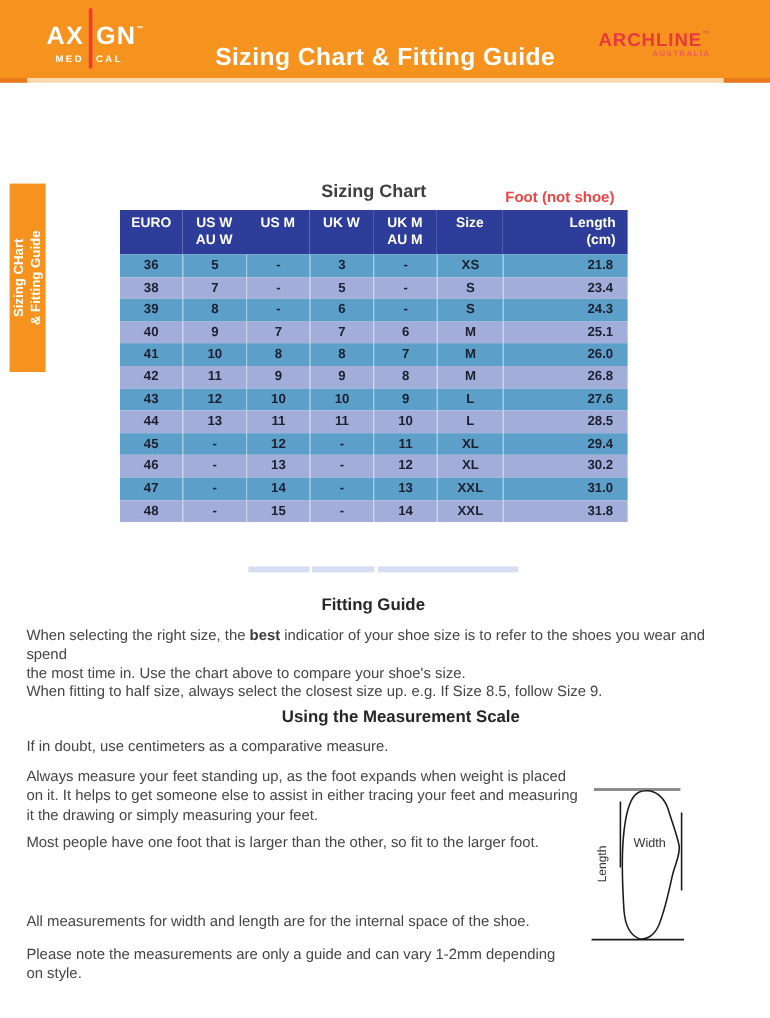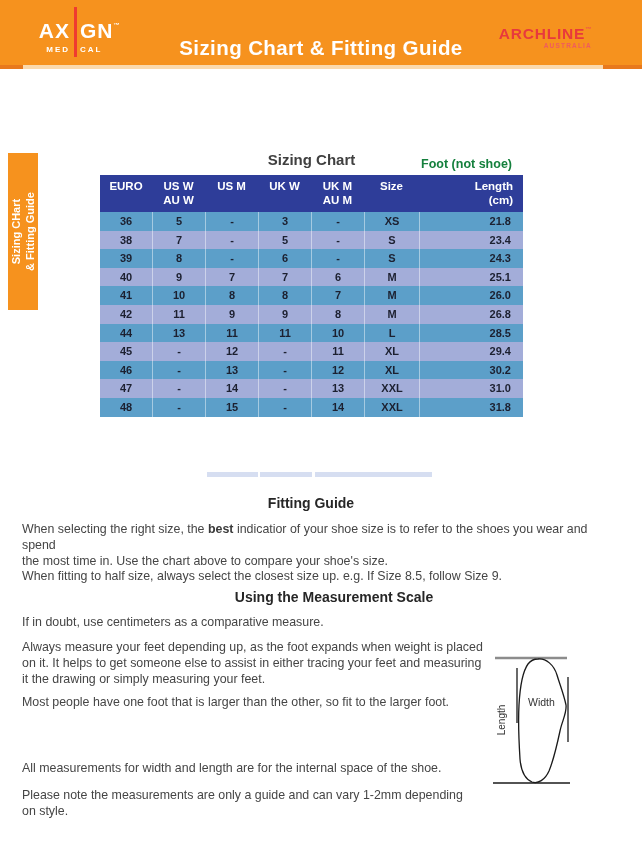--- a/index.html
+++ b/index.html
@@ -41,21 +41,21 @@
     transform-origin:0 0; transform:rotate(-90deg);
     display:flex; align-items:center; justify-content:center;
     color:#fff; font-size:11px; font-weight:bold; line-height:14px;
     text-align:center; white-space:pre-line;
   }
 
   
   .table-title { position:absolute; left:100px; top:151px; width:423px; text-align:center;
                  font-size:15px; font-weight:bold; color:#404040; }
   .foot-note   { position:absolute; right:130px; top:157px;
-                 font-size:12.5px; font-weight:bold; color:#15803d; }
+                 font-size:12.5px; font-weight:bold; color:#ef4444; }
 
   table.sizing { position:absolute; left:100px; top:175px; width:423px;
                  border-collapse:separate; border-spacing:0; table-layout:fixed;border-radius:26px; }
   table.sizing th {
     background:#2E3D99; color:#fff; font-size:11.5px; font-weight:bold;
     line-height:13.5px; padding:5px 0 4px 0; vertical-align:top;
     white-space:pre-line; text-align:center; height:37px; box-sizing:border-box;
   }
   table.sizing th:last-child { text-align:right; padding-right:10px; }
   table.sizing td {
@@ -204,20 +204,29 @@
         <tr>
           <td>42</td>
           <td>11</td>
           <td>9</td>
           <td>9</td>
           <td>8</td>
           <td>M</td>
           <td>26.8</td>
         </tr>
         <tr>
+          <td>43</td>
+          <td>12</td>
+          <td>10</td>
+          <td>10</td>
+          <td>9</td>
+          <td>L</td>
+          <td>27.6</td>
+        </tr>
+        <tr>
           <td>44</td>
           <td>13</td>
           <td>11</td>
           <td>11</td>
           <td>10</td>
           <td>L</td>
           <td>28.5</td>
         </tr>
         <tr>
           <td>45</td>
@@ -261,21 +270,21 @@
   <div class="table-stub stub2"></div>
   <div class="table-stub stub3"></div>
 
   <div class="section-heading h-fitting">Fitting Guide</div>
   <div class="para p1"><span>When selecting the right size, the </span><span class="bold-word">best</span><span> indicatior of your shoe size is to refer to the shoes you wear and spend
 the most time in. Use the chart above to compare your shoe's size.</span></div>
   <div class="para p2">When fitting to half size, always select the closest size up. e.g. If Size 8.5, follow Size 9.</div>
 
   <div class="section-heading h-measure">Using the Measurement Scale</div>
   <div class="para p3">If in doubt, use centimeters as a comparative measure.</div>
-  <div class="para p4">Always measure your feet depending up, as the foot expands when weight is placed
+  <div class="para p4">Always measure your feet standing up, as the foot expands when weight is placed
 on it. It helps to get someone else to assist in either tracing your feet and measuring
 it the drawing or simply measuring your feet.</div>
   <div class="para p5">Most people have one foot that is larger than the other, so fit to the larger foot.</div>
   <div class="para p6">All measurements for width and length are for the internal space of the shoe.</div>
   <div class="para p7">Please note the measurements are only a guide and can vary 1-2mm depending
 on style.</div>
 
   <svg class="foot-diagram" width="105" height="150" viewBox="0 0 105 150">
     <line x1="7" y1="13" x2="79" y2="13" stroke="#8C8C8C" stroke-width="2.5"></line>
     <line x1="5" y1="138" x2="82" y2="138" stroke="#1a1a1a" stroke-width="1.5"></line>

